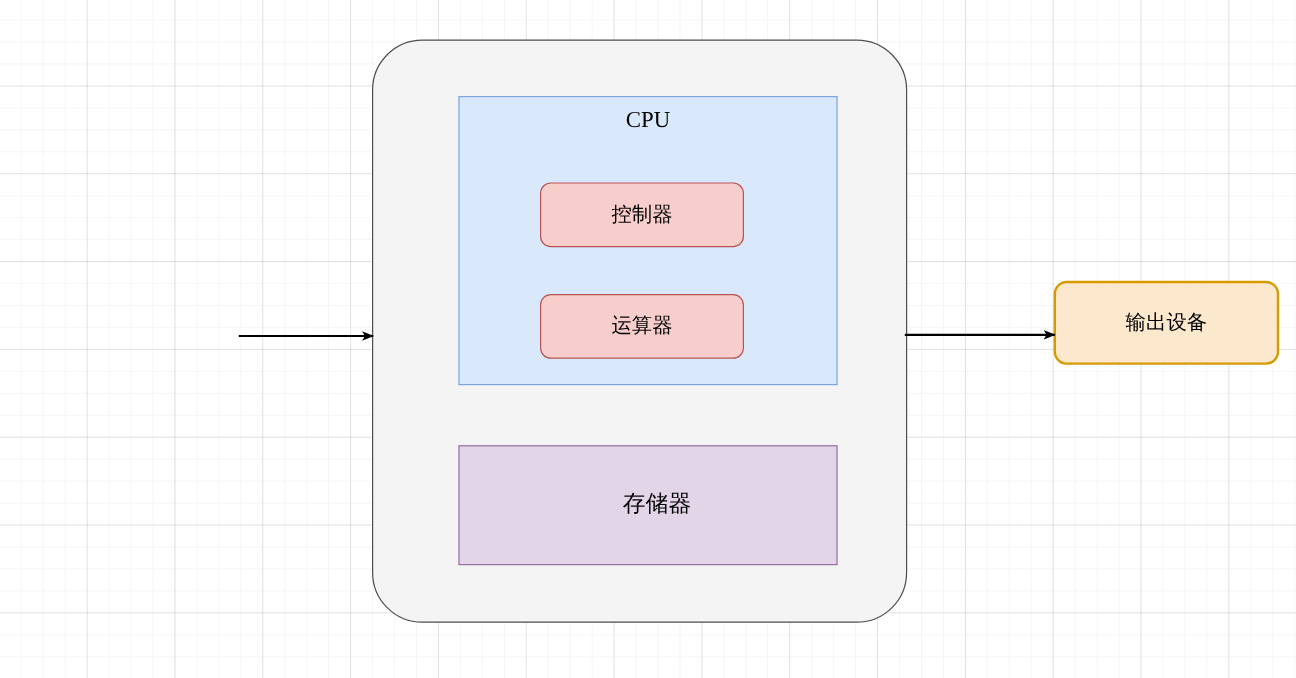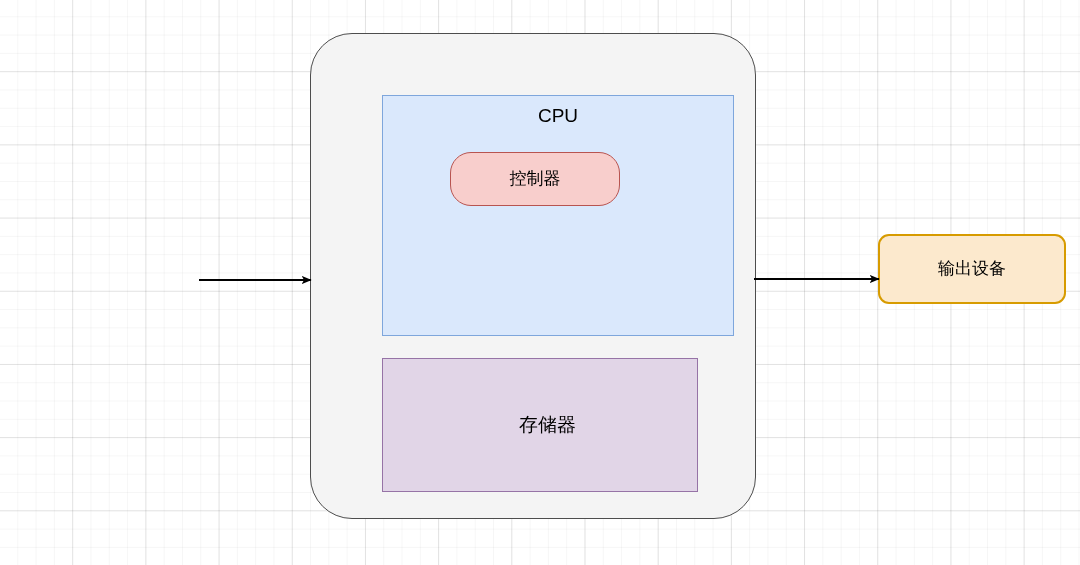--- a/index.html
+++ b/index.html
@@ -50,63 +50,64 @@
     width: 446px;
     height: 486px;
     background: #f4f4f4;
     border: 1.4px solid #4d4d4d;
     border-radius: 42px;
   }
 
   
   #cpu-box {
     left: 382px;
-    top: 95px;
-    width: 352px;
+    top: 80px;
+    width: 316px;
     height: 241px;
     background: #dae8fc;
     border: 1.4px solid #7ea6dc;
     display: block;
+    font-family: Liberation Serif, serif;
   }
   #cpu-label {
     position: absolute;
     left: 0;
     right: 0;
     top: 9px;
     font-size: 19px;
     color: #000000;
     text-align: center;
   }
 
   
   .unit {
     background: #f8cecc;
     border: 1.4px solid #b85450;
-    border-radius: 21px;
+    border-radius: 9px;
     font-size: 17px;
   }
   #controller-box {
     left: 450px;
     top: 152px;
     width: 170px;
     height: 54px;
   }
   #alu-box {
     left: 450px;
     top: 245px;
     width: 170px;
     height: 54px;
   }
 
   
   #memory-box {
     left: 382px;
-    top: 358px;
+    top: 371px;
     width: 316px;
-    height: 134px;
+    height: 100px;
     background: #e1d5e7;
     border: 1.4px solid #9673a6;
     font-size: 19px;
     padding-left: 15px;
   }
 
   
   .io {
     background: #fce9cd;
     border: 2px solid #d79b00;
@@ -150,20 +151,23 @@
   <div class="node" id="chassis"></div>
 
   <div class="node" id="cpu-box">
     <div id="cpu-label">CPU</div>
   </div>
 
   <div class="node unit" id="controller-box">
     <span>控制器</span>
   </div>
 
+  <div class="node unit" id="alu-box">
+    <span>运算器</span>
+  </div>
 
   <div class="node" id="memory-box">
     <span>存储器</span>
   </div>
 
 
   <div class="node io" id="output-box">
     <span>输出设备</span>
   </div>
 

